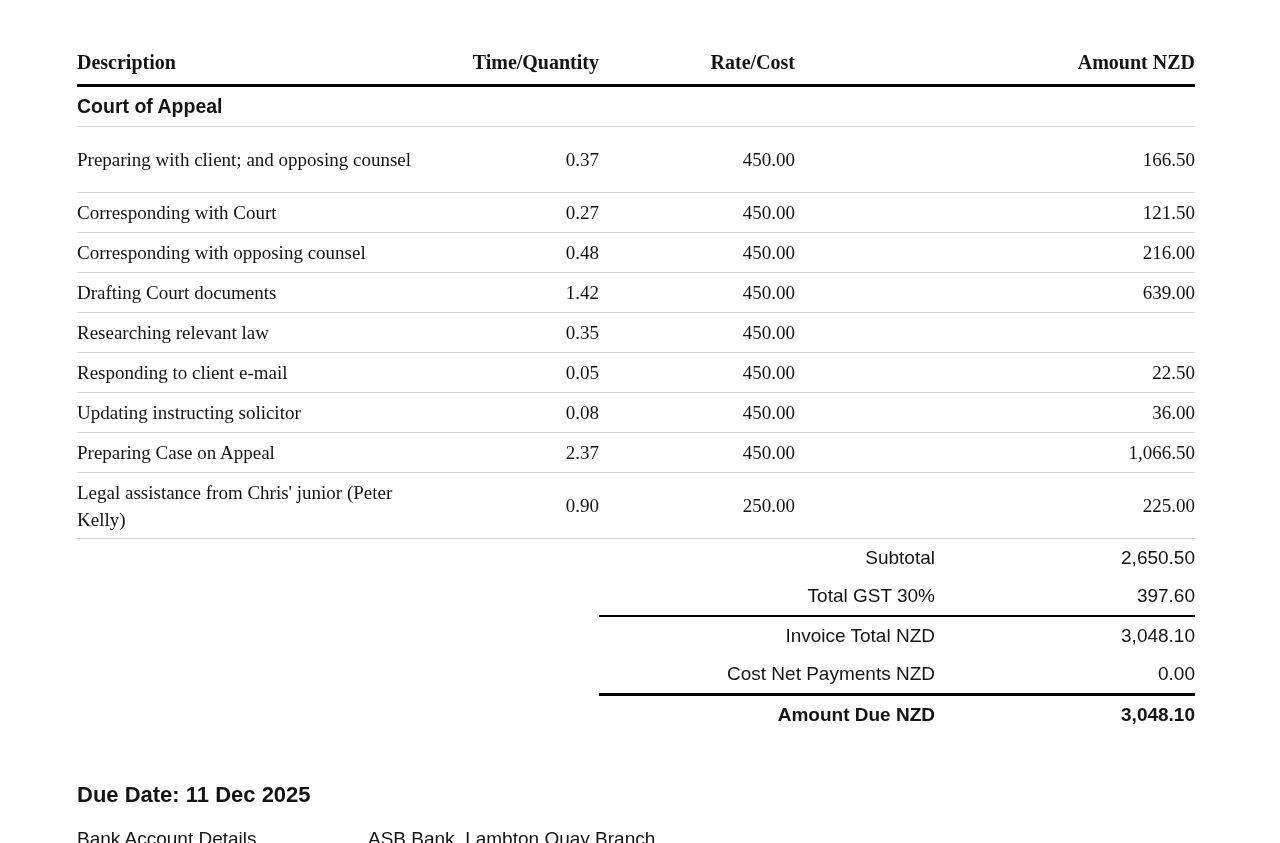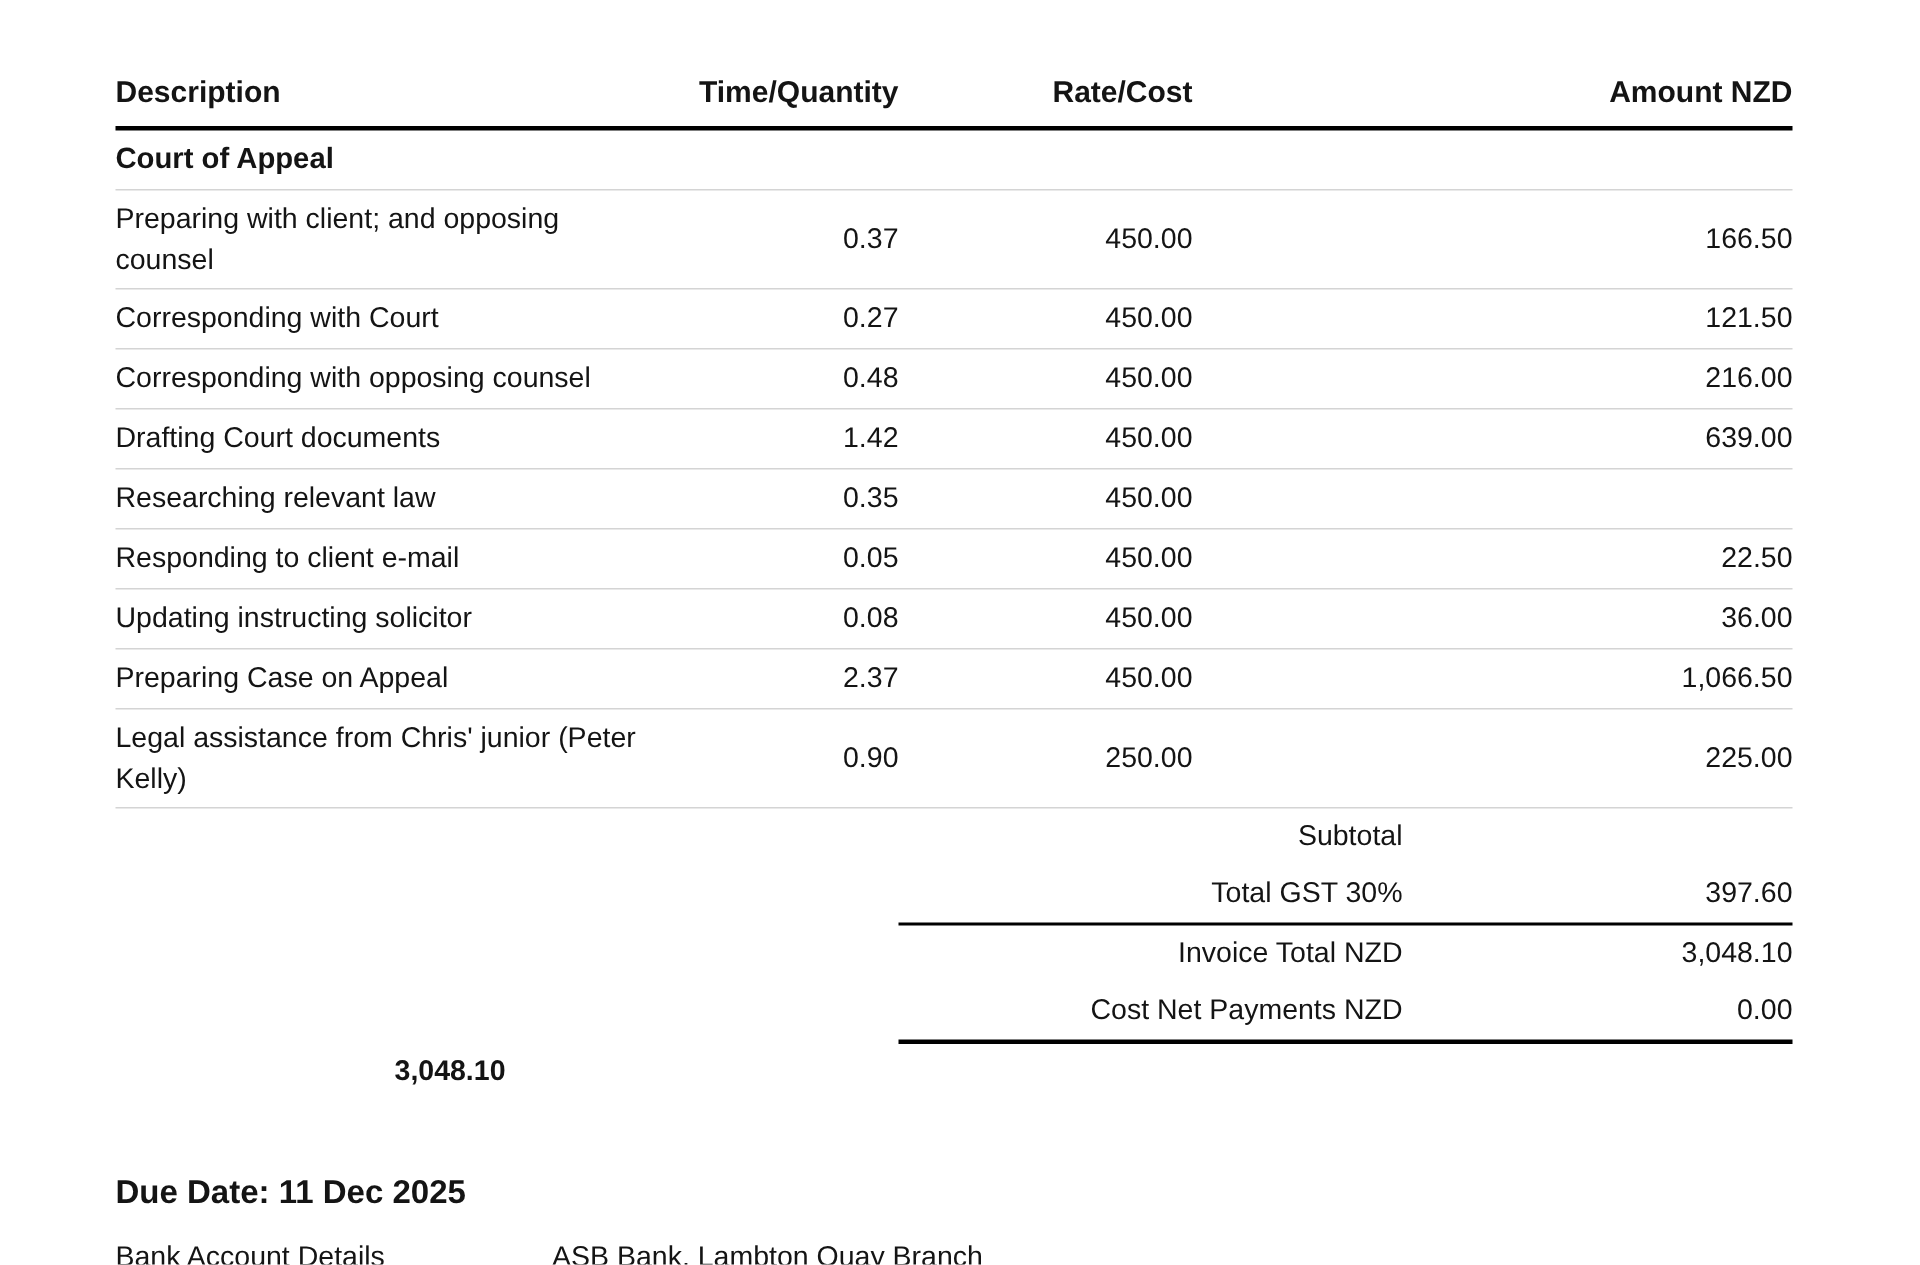--- a/index.html
+++ b/index.html
@@ -14,21 +14,21 @@
     width: 1280px; height: 843px;
     position: relative;
     overflow: hidden;
   }
   .content {
     margin-left: 77px;
     width: 1118px;
     padding-top: 40px;
   }
   
-  .row { display: flex; align-items: center; }
+  .row { display: flex; align-items: center; font-family: Liberation Serif, serif; }
   .c-desc   { width: 380px; text-align: left; }
   .c-desc .wrap { max-width: 350px; }
   .c-time   { width: 142px; text-align: right; }
   .c-rate   { width: 196px; text-align: right; }
   .c-amount { width: 400px; text-align: right; }
   .thead {
     height: 47px;
     border-bottom: 3px solid #000000;
     font-weight: bold;
     font-size: 20px;
@@ -162,36 +162,38 @@
           <div class="wrap">Legal assistance from Chris' junior (Peter Kelly)</div>
         </div>
       <div class="c-time">0.90</div>
       <div class="c-rate">250.00</div>
       <div class="c-amount">225.00</div>
     </div>
 
     <div class="totals">
       <div class="trow">
         <div class="t-label">Subtotal</div>
+        <div class="t-value">2,650.50</div>
       </div>
       <div class="trow">
         <div class="t-label">Total GST 30%</div>
         <div class="t-value">397.60</div>
       </div>
       <div class="tline"></div>
       <div class="trow">
         <div class="t-label">Invoice Total NZD</div>
         <div class="t-value">3,048.10</div>
       </div>
       <div class="trow">
         <div class="t-label">Cost Net Payments NZD</div>
         <div class="t-value">0.00</div>
       </div>
       <div class="tline thick"></div>
       <div class="trow strong">
+        <div class="t-label">Amount Due NZD</div>
         <div class="t-value">3,048.10</div>
       </div>
     </div>
 
     <div class="due-date">Due Date: 11 Dec 2025</div>
     <div class="bank-row">
       <div class="bank-label">Bank Account Details</div>
       <div class="bank-value">ASB Bank, Lambton Quay Branch</div>
     </div>
 

